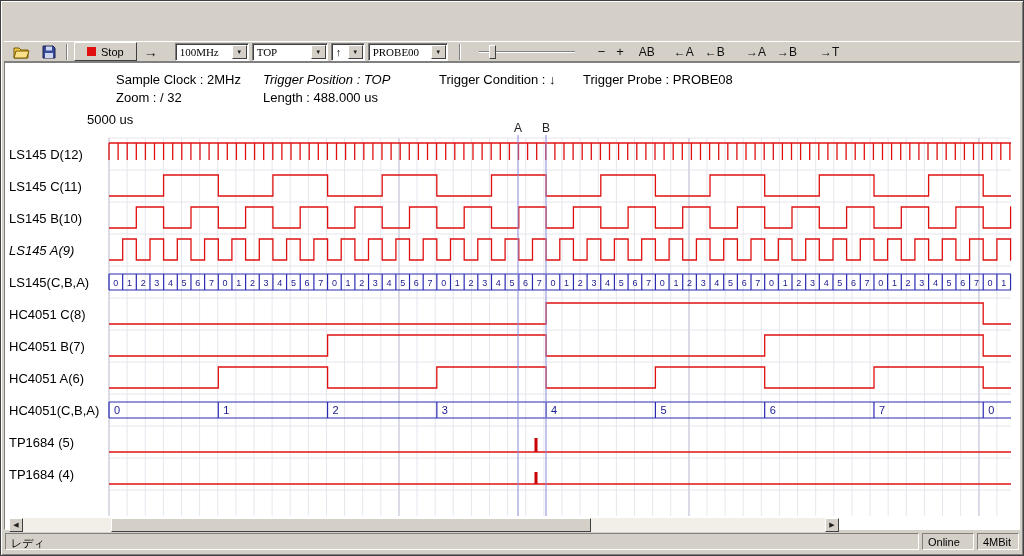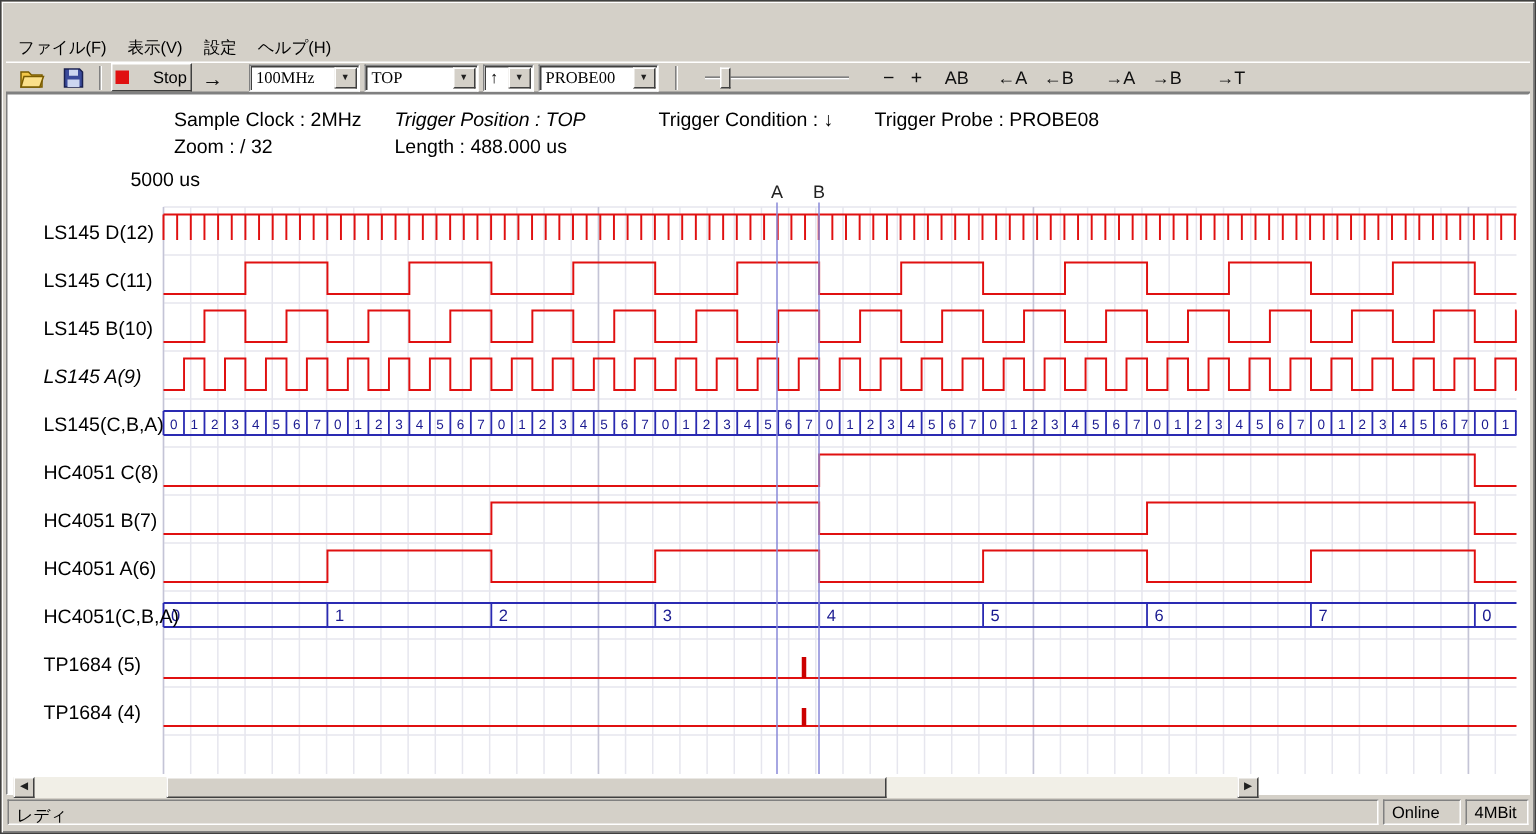--- a/index.html
+++ b/index.html
@@ -24,21 +24,21 @@
              display:flex; align-items:center; font-size:11px; padding-left:1px; }
   .menu-item { padding:3px 7px; }
 
   
   .toolbar { position:absolute; left:3px; top:40px; right:3px; height:21px;
              display:flex; align-items:center; padding:0 5px; gap:3px;
              border-top:1px solid #fff; border-bottom:1px solid #808080; }
   .tbtn { background:none; border:none; height:19px; display:flex; align-items:center;
           justify-content:center; font-size:12px; color:#101010; padding:0 4px; }
   .tsep { width:2px; height:16px; border-left:1px solid #808080; border-right:1px solid #fff; margin:0 3px; }
-  .stop-btn { display:flex; align-items:center; gap:16px; height:19px; padding:0 2px;
+  .stop-btn { display:flex; align-items:center; gap:5px; height:19px; padding:0 12px;
               background:#d4d0c8; border:1px solid; border-color:#fff #404040 #404040 #fff; font-size:11px; }
   .stop-square { width:9px; height:9px; background:#e01010; display:inline-block; }
   .combo { height:18px; background:#fff; border:1px solid; border-color:#808080 #fff #fff #808080;
            box-shadow: inset 1px 1px 0 #404040; display:flex; align-items:center; }
   .combo .cv { flex:1; font-size:11px; padding-left:4px; white-space:nowrap; overflow:hidden;font-family:Liberation Serif, serif; }
   .combo .cb { width:15px; height:14px; margin-right:1px; background:#d4d0c8; border:1px solid;
                border-color:#fff #404040 #404040 #fff; font-size:6px; line-height:13px; text-align:center; color:#202020; }
   .slider { position:relative; width:100px; height:18px; margin-left:10px; }
   .slider-track { position:absolute; left:2px; right:2px; top:8px; height:2px;
                   border-top:1px solid #808080; border-bottom:1px solid #fff; background:#a0a0a0; }
@@ -63,34 +63,28 @@
   
   .statusbar { position:absolute; left:3px; right:3px; bottom:4px; height:19px;
                display:flex; gap:3px; padding:1px 1px; align-items:stretch; }
   .spanel { border:1px solid; border-color:#808080 #fff #fff #808080; font-size:11px;
             padding:2px 5px; white-space:nowrap; overflow:hidden; }
   .spanel.grow { flex:1; }
   .spanel.online { width:52px; }
   .spanel.mem { width:42px; }
 
   #wf { position:absolute; left:0; top:0; pointer-events:none; }
-  .labels-layer { position:absolute; inset:0; pointer-events:none;margin-left:20px; }
+  .labels-layer { position:absolute; inset:0; pointer-events:none; }
 </style>
 </head>
 <body>
 
 <div class="win">
 
 
-  <div class="menubar">
-    <span class="menu-item">ファイル(F)</span>
-    <span class="menu-item">表示(V)</span>
-    <span class="menu-item">設定</span>
-    <span class="menu-item">ヘルプ(H)</span>
-  </div>
 
   <div class="toolbar">
     <span class="tbtn">
       <svg width="18" height="14" viewBox="0 0 18 14">
           <path d="M1 3 h5 l2 2 h7 v8 h-14 z" fill="#f2c649" stroke="#7a5c00"></path>
           <path d="M3 6 h13 l-2.5 7 h-12.5 z" fill="#fbe08a" stroke="#7a5c00"></path>
         </svg>
     </span>
     <span class="tbtn">
       <svg width="14" height="14" viewBox="0 0 14 14">

